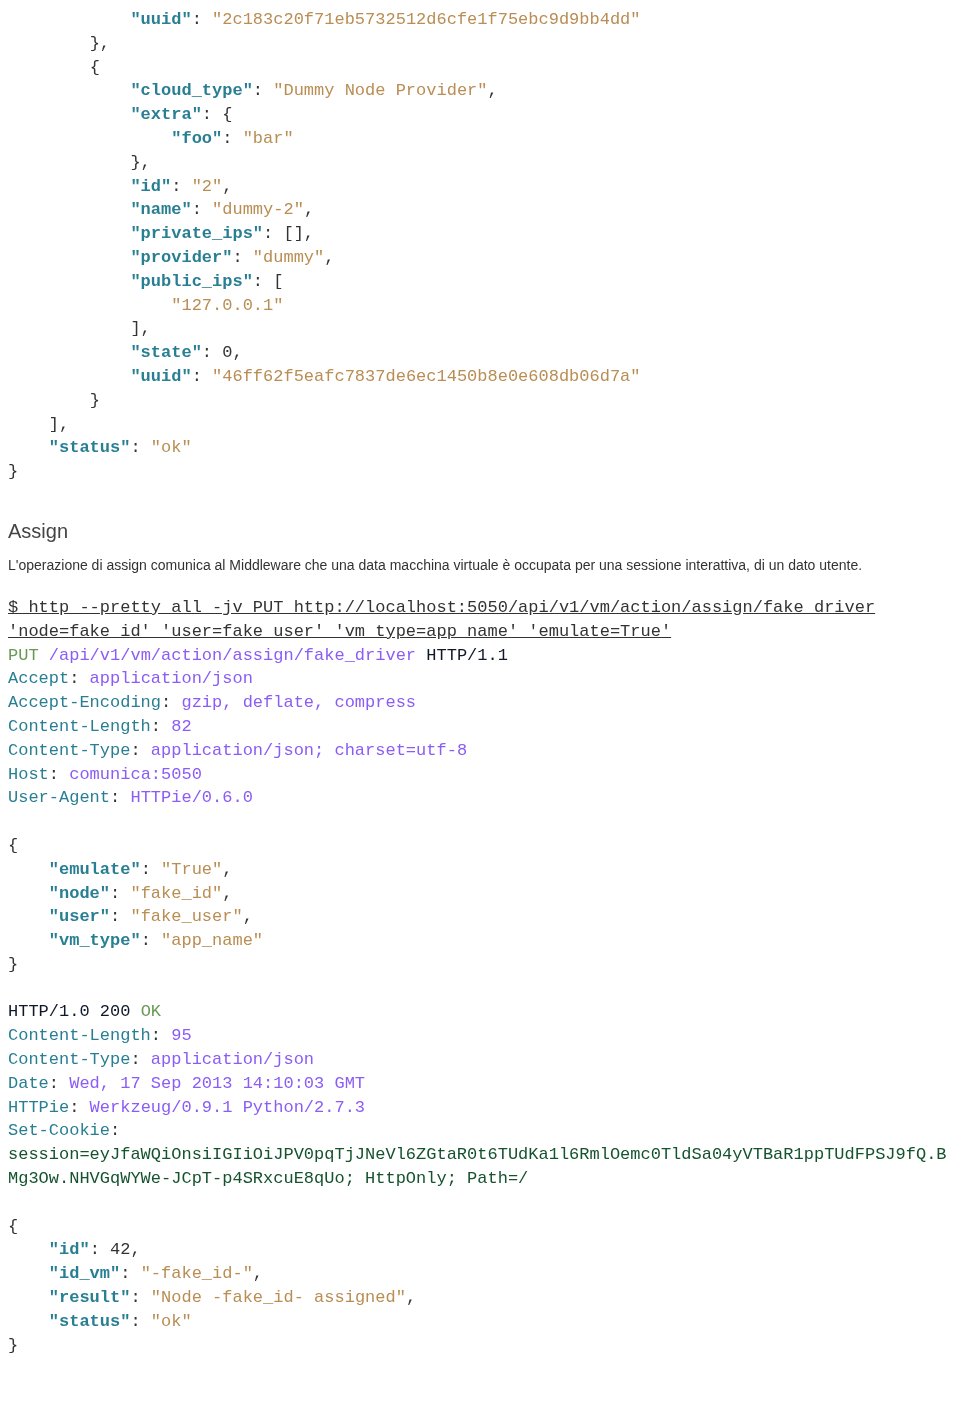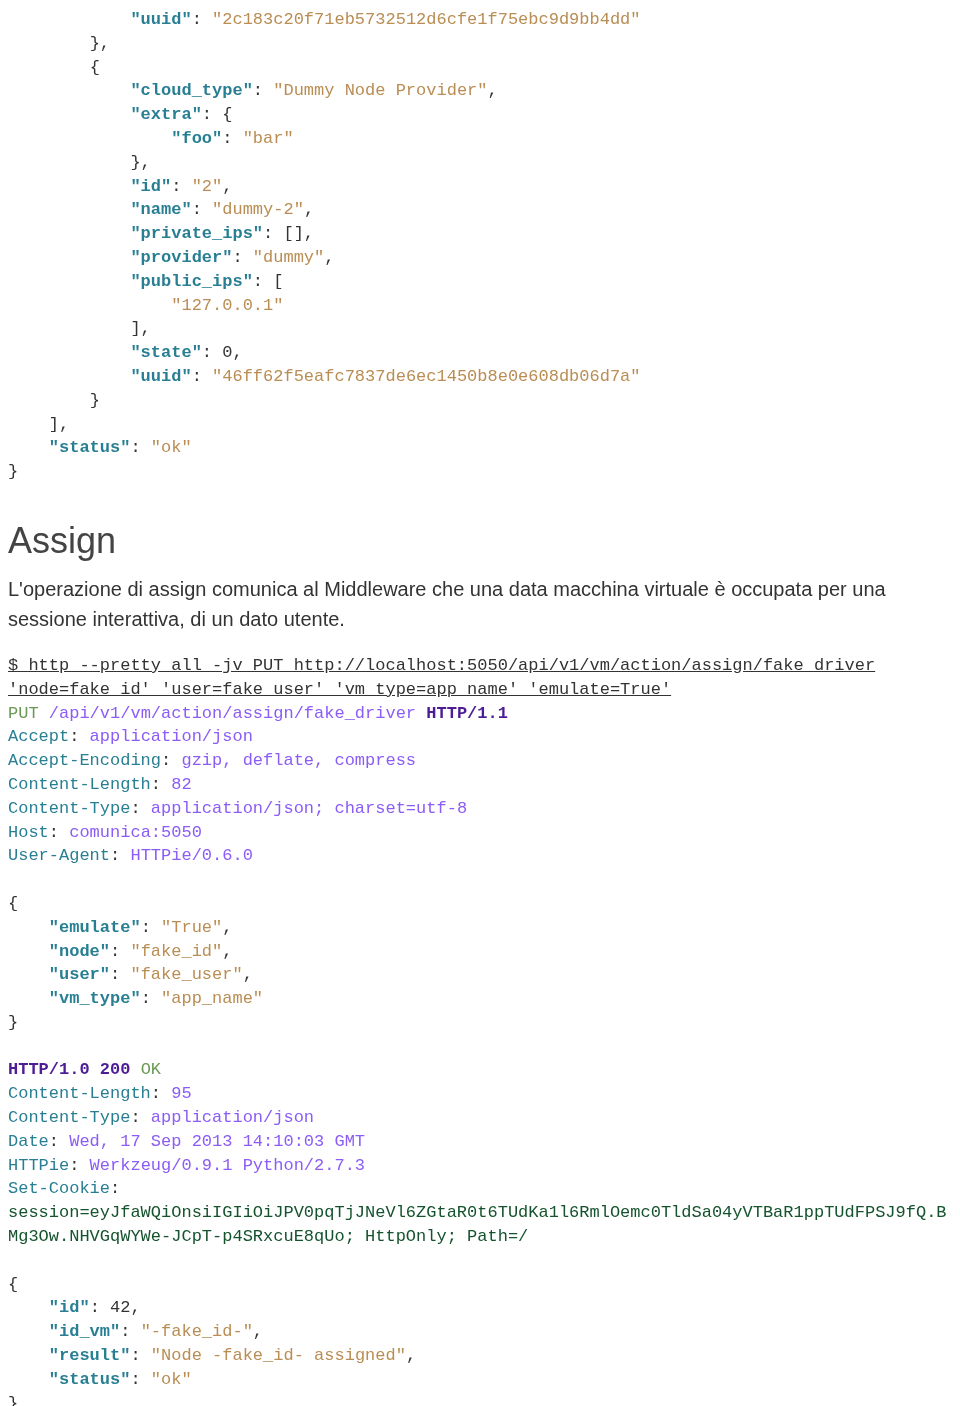--- a/index.html
+++ b/index.html
@@ -15,38 +15,38 @@
     font-family: "Courier New", Courier, monospace;
     font-size: 17px;
     line-height: 1.4;
     white-space: pre-wrap;
     word-wrap: break-word;
     margin: 0;
   }
   h2 {
     font-family: Arial, Helvetica, sans-serif;
     font-weight: 400;
-    font-size: 36px;
+    font-size: 20px;
     color: #444;
     margin: 36px 0 12px 0;
   }
   p {
     font-family: Arial, Helvetica, sans-serif;
-    font-size: 20px;
+    font-size: 14px;
     line-height: 1.5;
     color: #333;
     margin: 0 0 20px 0;
   }
   
   .str { color: #b98d53; } 
   .key { color: #287f93; font-weight: bold; } 
   .num { color: #333; }
   .punct { color: #333; }
   .method { color: #6a9955; margin-top: 24px; } 
-  .httpver { color: #4c1d95; font-weight: bold; }
+  .httpver { color: #0f172a; }
   .hdrval { color: #8b5cf6; }
   .hdrname { color: #287f93; }
   .cmd { color: #333; text-decoration: underline; }
   .cookie { color: #14532d; }
 </style>
 </head>
 <body>
 
 <pre>            <span class="key">"uuid"</span><span class="punct">:</span> <span class="str">"2c183c20f71eb5732512d6cfe1f75ebc9d9bb4dd"</span>
         <span class="punct">},</span>

